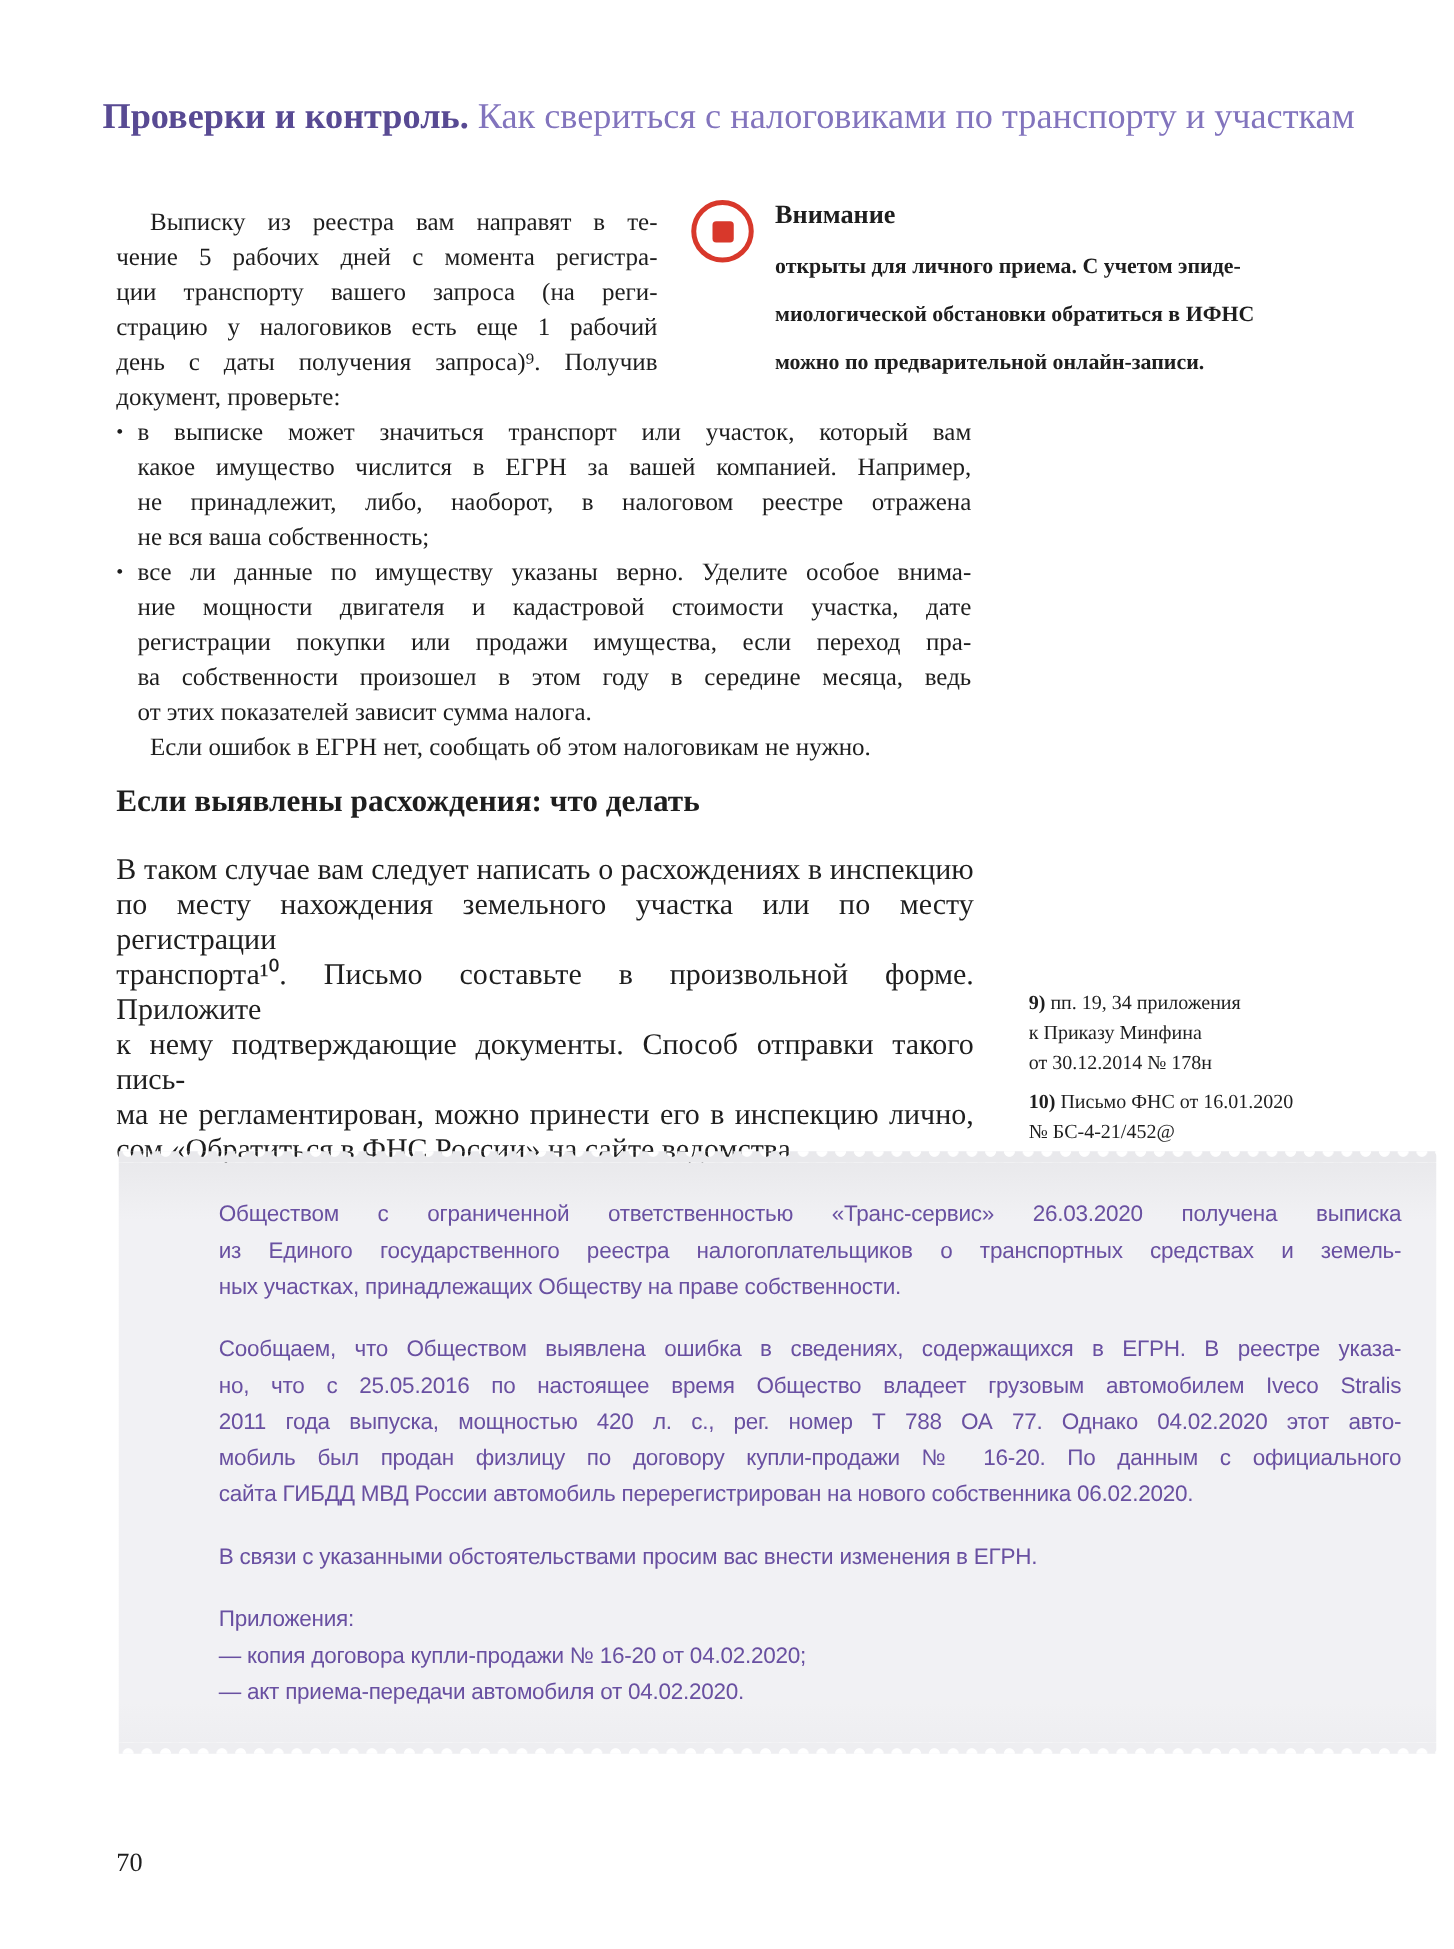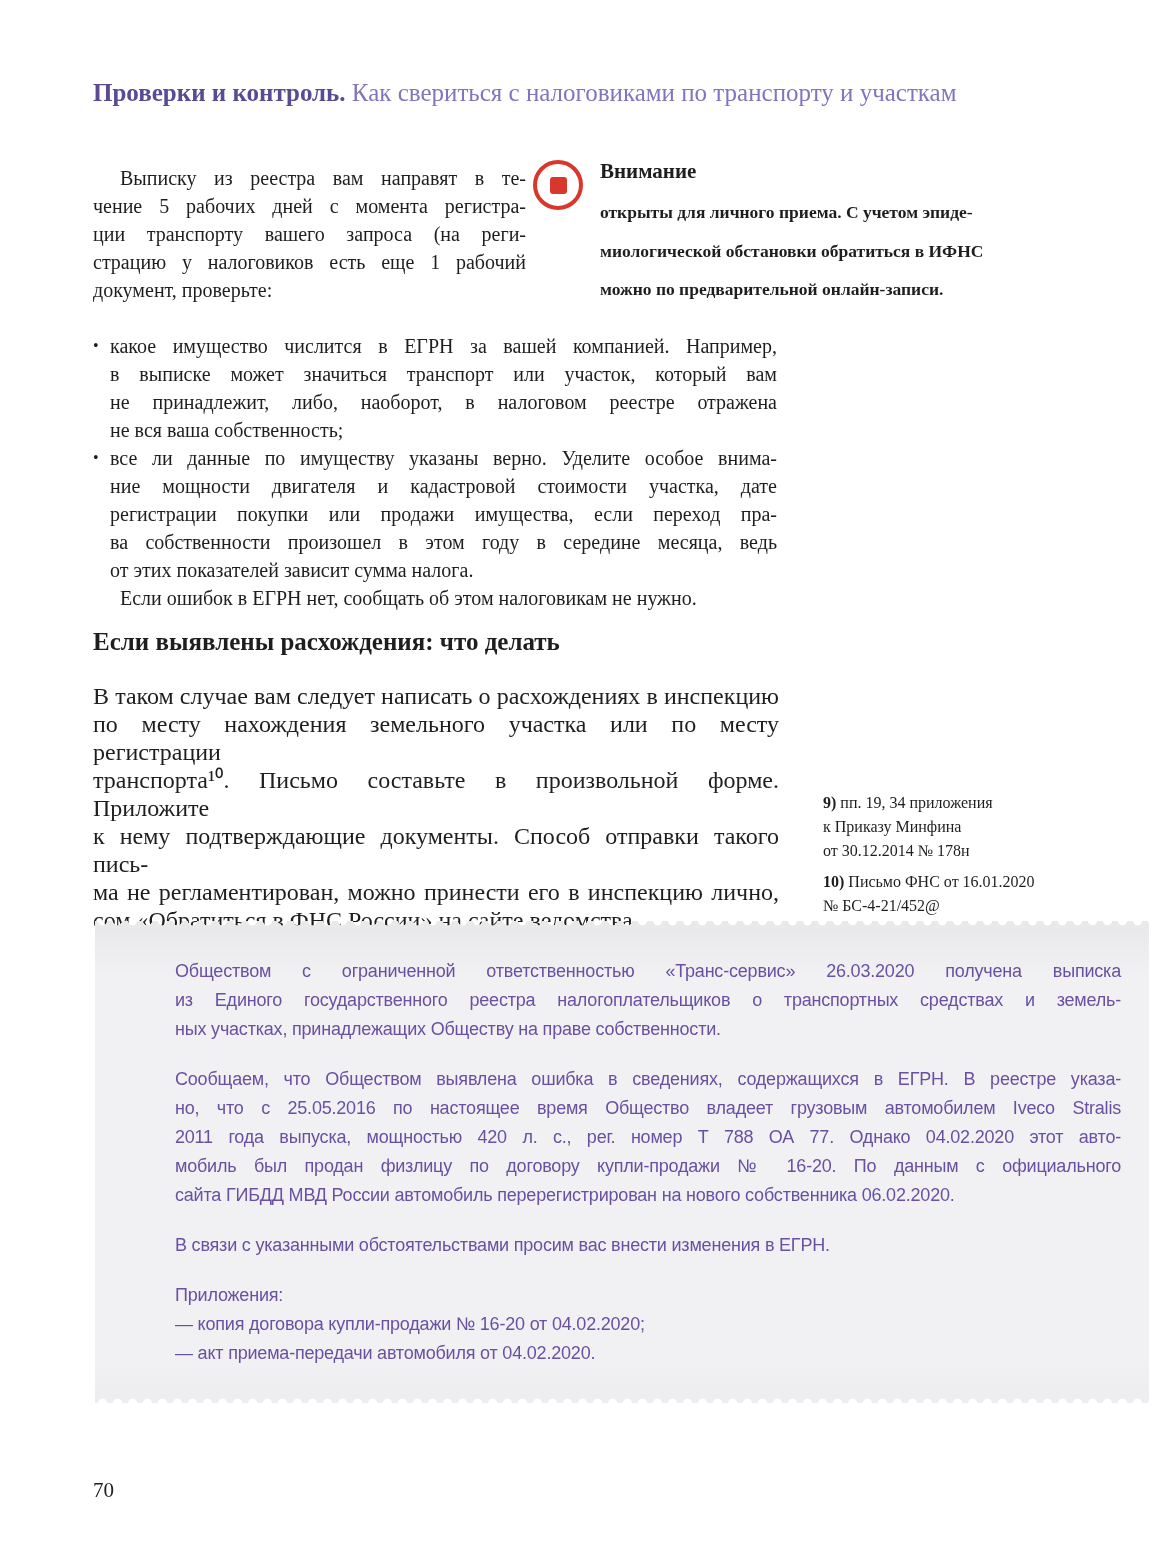--- a/index.html
+++ b/index.html
@@ -1,32 +1,32 @@
 <!DOCTYPE html>
 <html lang="ru"><head>
 <meta charset="utf-8">
 <style>
   html,body{margin:0;padding:0;}
   body{
     width:1163px;height:1559px;position:relative;background:#ffffff;
     font-family:"Liberation Serif", serif;color:#1e1e1e;overflow:hidden;
   }
   
-  .page-header{position:absolute;left:93px;top:80px;font-size:25px;line-height:26px;white-space:nowrap;}
+  .page-header{position:absolute;left:82px;top:80px;font-size:29px;line-height:26px;white-space:nowrap;}
   .page-header .kicker{font-weight:bold;color:#584a93;}
   .page-header .subtitle{color:#8274bd;}
   
   .ln{line-height:28px;}
   .jl .ln{text-align:justify;text-align-last:justify;}
   .jl .ln:last-child{text-align-last:left;}
   .indent-first .ln:first-child{text-indent:27px;}
   
   .intro{position:absolute;left:93px;top:164px;width:433px;font-size:20px;}
   
-  .attention{position:absolute;left:533px;top:158px;width:488px;}
+  .attention{position:absolute;left:553px;top:158px;width:488px;}
   .attention-icon{
     position:absolute;left:0;top:2px;width:42px;height:42px;border:4px solid #d8382b;
     border-radius:50%;box-sizing:content-box;display:flex;align-items:center;justify-content:center;
   }
   .attention-icon .sq{width:17px;height:17px;background:#d8382b;border-radius:3px;}
   .attention-body{margin-left:67px;}
   .attention-title{font-weight:bold;font-size:21px;line-height:26px;margin-bottom:9px;}
   .attention-body .ln{font-weight:bold;font-size:17.5px;line-height:38.5px;}
   
   .list{position:absolute;left:93px;top:332px;width:684px;font-size:20px;}
@@ -66,20 +66,21 @@
 <div class="page-header">
   <span class="kicker">Проверки и контроль.</span>
   <span class="subtitle">Как свериться с налоговиками по транспорту и участкам</span>
 </div>
 
 <div class="intro jl indent-first">
     <div class="ln">Выписку из реестра вам направят в те-</div>
     <div class="ln">чение 5 рабочих дней с момента регистра-</div>
     <div class="ln">ции транспорту вашего запроса (на реги-</div>
     <div class="ln">страцию у налоговиков есть еще 1 рабочий</div>
+    <div class="ln">день с даты получения запроса)⁹. Получив</div>
     <div class="ln">документ, проверьте:</div>
   </div>
 
 <div class="attention">
   <span class="attention-icon">
       <span class="sq"></span>
     </span>
   <div class="attention-body">
     <div class="attention-title">Внимание</div>
     <div>
@@ -87,22 +88,22 @@
         <div class="ln">миологической обстановки обратиться в ИФНС</div>
         <div class="ln">можно по предварительной онлайн-записи.</div>
       </div>
   </div>
 </div>
 
 <div class="list">
   <div class="bullet">
     <span class="dot">•</span>
     <div class="blines jl">
+        <div class="ln">в выписке может значиться транспорт или участок, который вам</div>
         <div class="ln">какое имущество числится в ЕГРН за вашей компанией. Например,</div>
-        <div class="ln">в выписке может значиться транспорт или участок, который вам</div>
         <div class="ln">не принадлежит, либо, наоборот, в налоговом реестре отражена</div>
         <div class="ln">не вся ваша собственность;</div>
       </div>
   </div>
   <div class="bullet">
     <span class="dot">•</span>
     <div class="blines jl">
         <div class="ln">все ли данные по имуществу указаны верно. Уделите особое внима-</div>
         <div class="ln">ние мощности двигателя и кадастровой стоимости участка, дате</div>
         <div class="ln">регистрации покупки или продажи имущества, если переход пра-</div>

